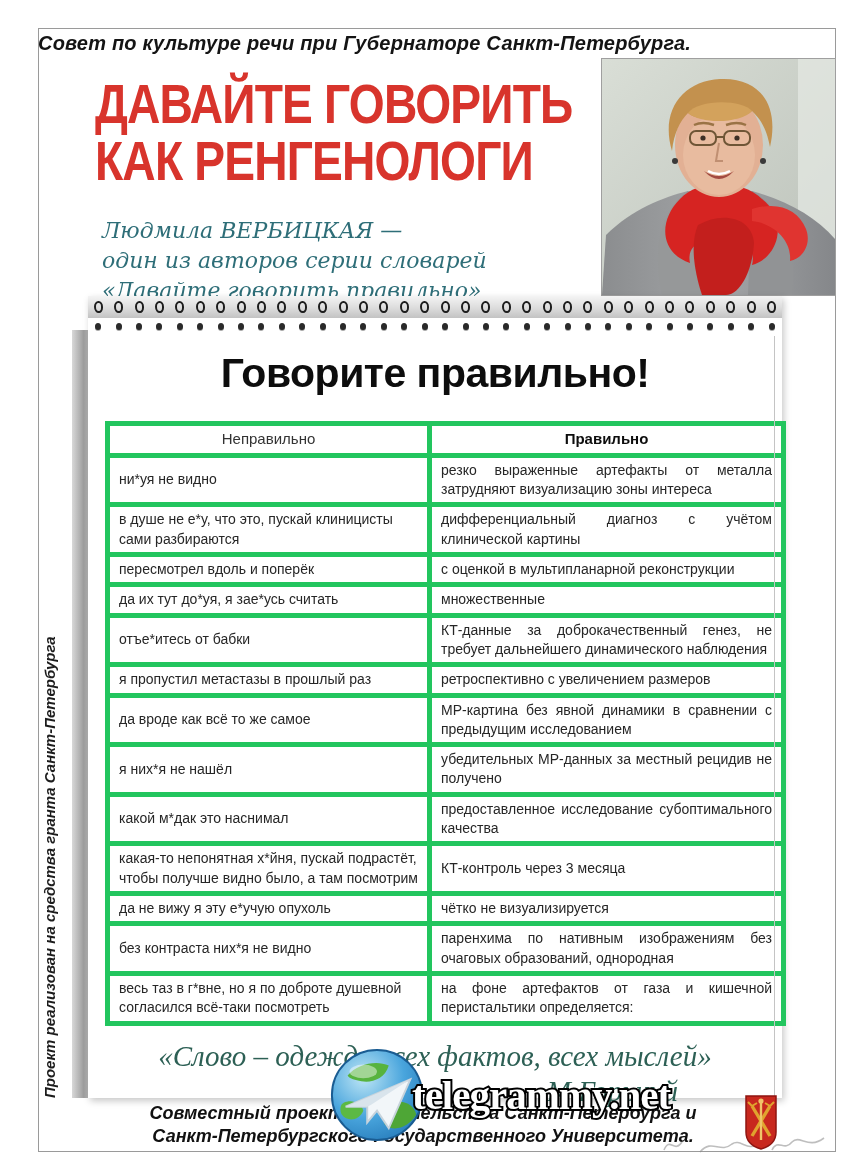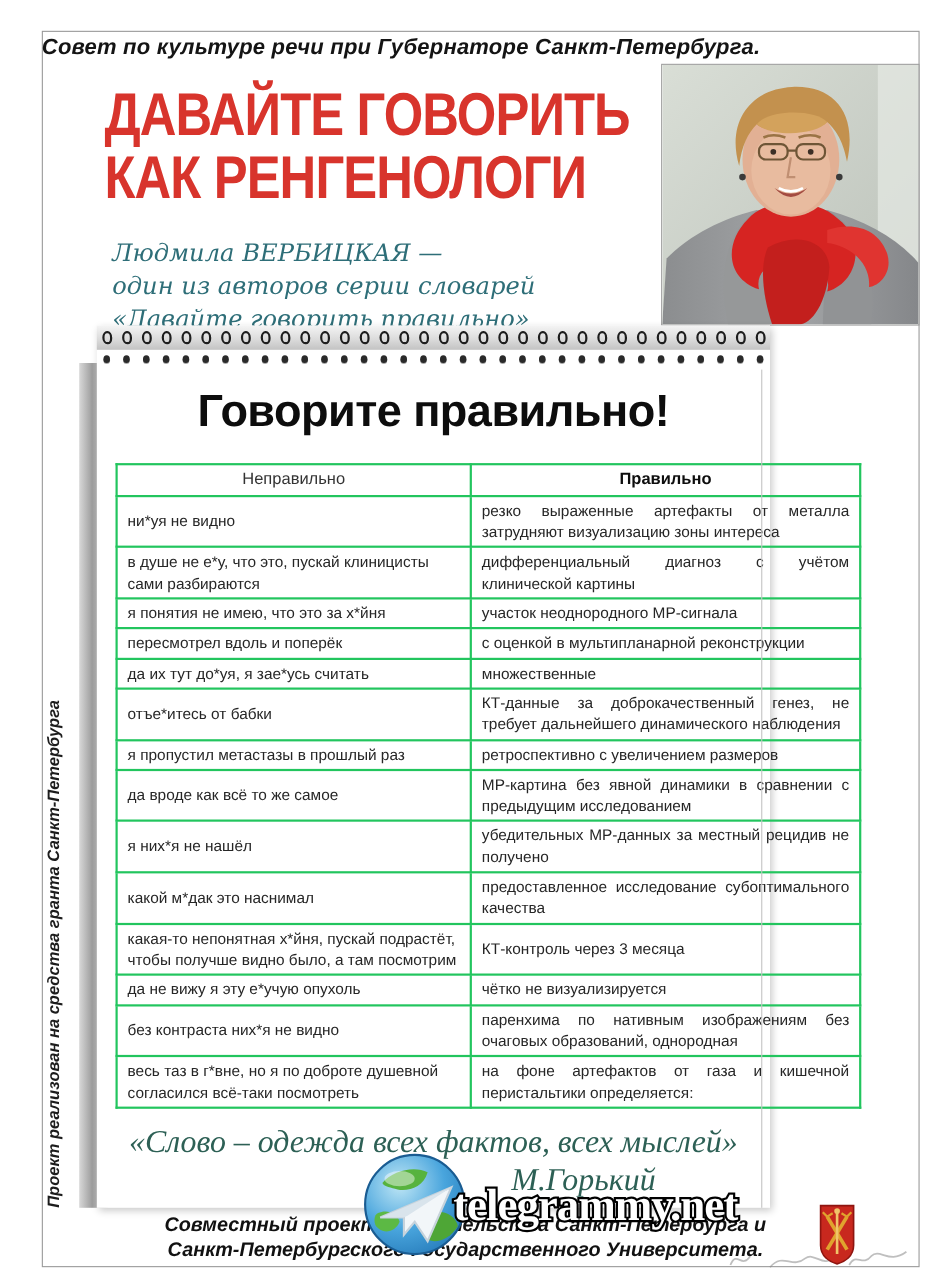--- a/index.html
+++ b/index.html
@@ -40,21 +40,21 @@
     writing-mode:vertical-rl;transform:rotate(180deg);
     font-size:15px;font-weight:bold;font-style:italic;color:#1c1c1c;
     text-align:left;white-space:nowrap;
   }
   
   .page-edge-left{
     position:absolute;left:72px;top:330px;width:26px;height:768px;
     background:linear-gradient(90deg,#d8d8d8 0%,#9d9d9d 45%,#cfcfcf 80%,#f2f2f2 100%);
   }
   .notebook{
-    position:absolute;left:88px;top:296px;width:612px;height:802px;
+    position:absolute;left:88px;top:296px;width:694px;height:802px;
     background:#ffffff;box-shadow:2px 3px 7px rgba(0,0,0,.22);
   }
   .notebook .right-edge-line{
     position:absolute;right:7px;top:40px;bottom:0;width:1px;background:#c4c4c4;
   }
   .spiral-top{
     height:22px;width:100%;
     background:linear-gradient(180deg,#f4f4f4 0%,#dcdcdc 55%,#c3c3c3 100%);
     display:flex;justify-content:space-around;align-items:center;overflow:hidden;
   }
@@ -72,21 +72,21 @@
   .notebook-headline{
     margin-top:16px;text-align:center;font-size:41px;font-weight:bold;
     color:#0d0d0d;letter-spacing:-.5px;
   }
   
   table.speak{
     border-collapse:collapse;margin:24px 18px 0 17px;width:676px;
     font-size:14px;line-height:1.38;color:#262626;table-layout:fixed;
   }
   table.speak th,table.speak td{
-    border:2px solid #22c55e;padding:3px 9px;vertical-align:middle;
+    border:5px solid #22c55e;padding:3px 9px;vertical-align:middle;
   }
   table.speak th{font-weight:normal;text-align:center;font-size:15px;color:#333;}
   table.speak th.right-h{font-weight:bold;color:#0d0d0d;}
   table.speak col.c1{width:322px;}
   table.speak col.c2{width:354px;}
   table.speak td.wrong{text-align:left;}
   table.speak td.right{text-align:justify;}
   
   .quote-block{
     margin-top:14px;font-family:Liberation Serif, serif;font-style:italic;
@@ -279,24 +279,20 @@
       <tbody>
           <tr>
             <td class="wrong">ни*уя не видно</td>
             <td class="right">резко выраженные артефакты от металла затрудняют визуализацию зоны интереса</td>
           </tr>
           <tr>
             <td class="wrong">в душе не е*у, что это, пускай клиницисты сами разбираются</td>
             <td class="right">дифференциальный диагноз с учётом клинической картины</td>
           </tr>
           <tr>
-            <td class="wrong">я понятия не имею, что это за х*йня</td>
-            <td class="right">участок неоднородного МР-сигнала</td>
-          </tr>
-          <tr>
             <td class="wrong">пересмотрел вдоль и поперёк</td>
             <td class="right">с оценкой в мультипланарной реконструкции</td>
           </tr>
           <tr>
             <td class="wrong">да их тут до*уя, я зае*усь считать</td>
             <td class="right">множественные</td>
           </tr>
           <tr>
             <td class="wrong">отъе*итесь от бабки</td>
             <td class="right">КТ-данные за доброкачественный генез, не требует дальнейшего динамического наблюдения</td>

